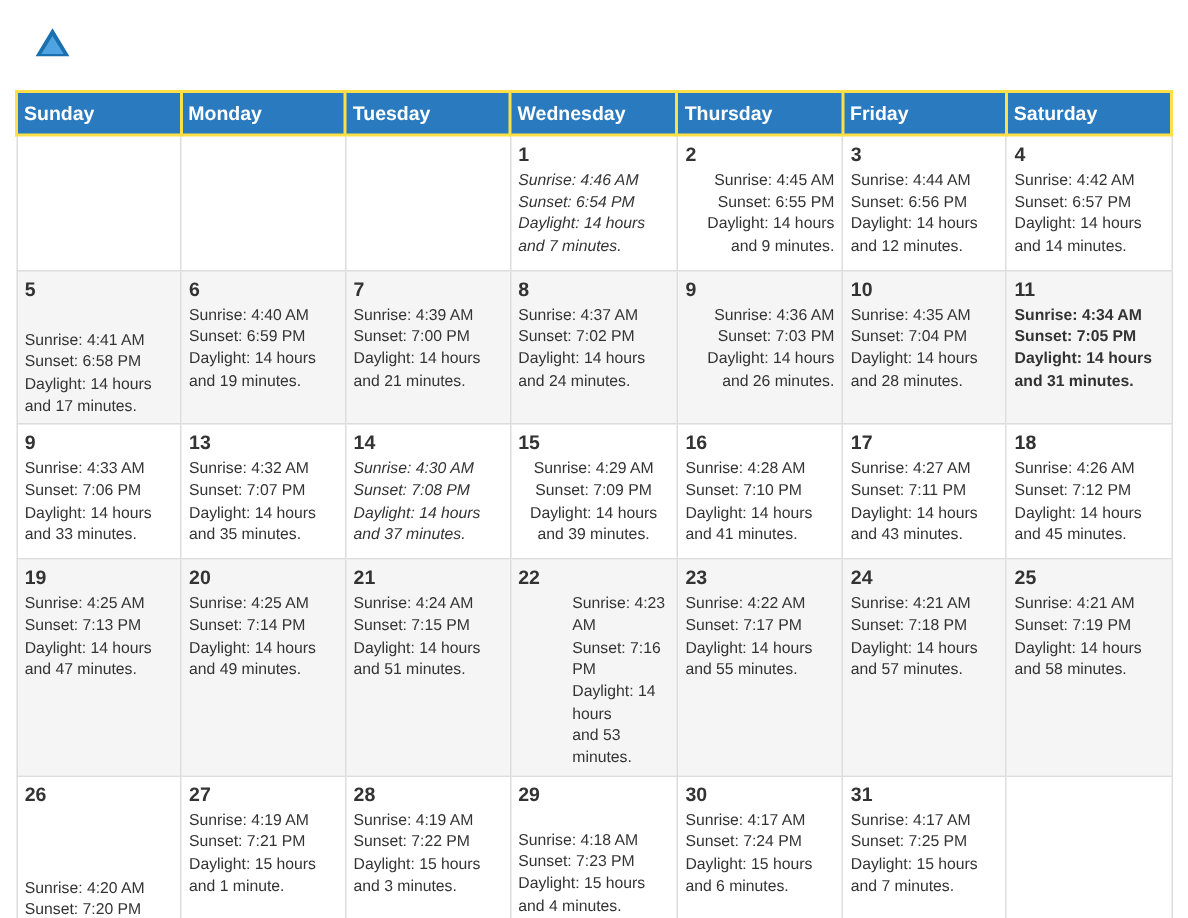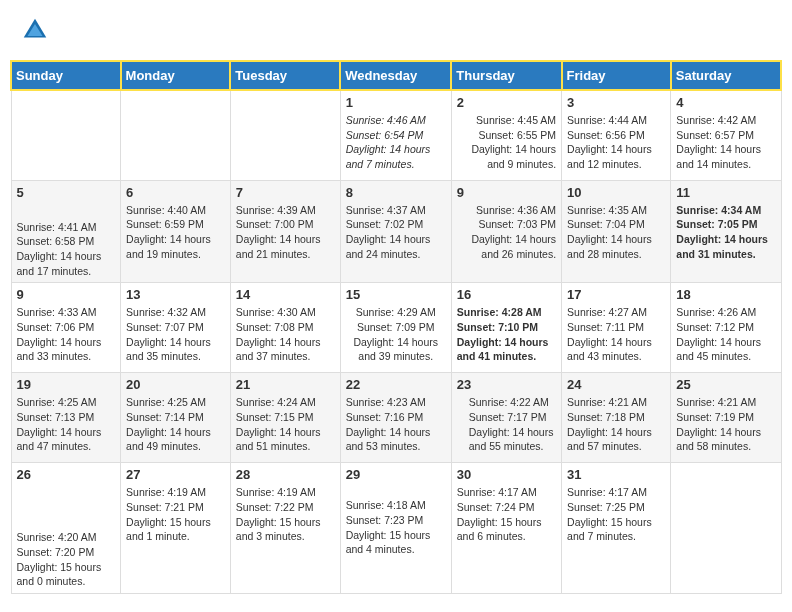--- a/index.html
+++ b/index.html
@@ -219,35 +219,35 @@
         </td>
         <td>
           <div class="day-num">13</div>
           <div class="day-info" style="white-space: pre-line;">Sunrise: 4:32 AM
 Sunset: 7:07 PM
 Daylight: 14 hours
 and 35 minutes.</div>
         </td>
         <td>
           <div class="day-num">14</div>
-          <div class="day-info" style="white-space: pre-line;">Sunrise: 4:30 AM
+          <div class="day-info" style="white-space: pre-line; font-style: italic;">Sunrise: 4:30 AM
 Sunset: 7:08 PM
 Daylight: 14 hours
 and 37 minutes.</div>
         </td>
         <td>
           <div class="day-num">15</div>
           <div class="day-info" style="white-space: pre-line; text-align: center;">Sunrise: 4:29 AM
 Sunset: 7:09 PM
 Daylight: 14 hours
 and 39 minutes.</div>
         </td>
         <td>
           <div class="day-num">16</div>
-          <div class="day-info" style="white-space: pre-line; font-weight: bold;">Sunrise: 4:28 AM
+          <div class="day-info" style="white-space: pre-line;">Sunrise: 4:28 AM
 Sunset: 7:10 PM
 Daylight: 14 hours
 and 41 minutes.</div>
         </td>
         <td>
           <div class="day-num">17</div>
           <div class="day-info" style="white-space: pre-line;">Sunrise: 4:27 AM
 Sunset: 7:11 PM
 Daylight: 14 hours
 and 43 minutes.</div>
@@ -277,28 +277,28 @@
         </td>
         <td>
           <div class="day-num">21</div>
           <div class="day-info" style="white-space: pre-line;">Sunrise: 4:24 AM
 Sunset: 7:15 PM
 Daylight: 14 hours
 and 51 minutes.</div>
         </td>
         <td>
           <div class="day-num">22</div>
-          <div class="day-info" style="white-space: pre-line;">Sunrise: 4:23 AM
+          <div class="day-info" style="white-space: pre-line; margin-left: 36px;">Sunrise: 4:23 AM
 Sunset: 7:16 PM
 Daylight: 14 hours
 and 53 minutes.</div>
         </td>
         <td>
           <div class="day-num">23</div>
-          <div class="day-info" style="white-space: pre-line; margin-left: 12px;">Sunrise: 4:22 AM
+          <div class="day-info" style="white-space: pre-line;">Sunrise: 4:22 AM
 Sunset: 7:17 PM
 Daylight: 14 hours
 and 55 minutes.</div>
         </td>
         <td>
           <div class="day-num">24</div>
           <div class="day-info" style="white-space: pre-line;">Sunrise: 4:21 AM
 Sunset: 7:18 PM
 Daylight: 14 hours
 and 57 minutes.</div>

